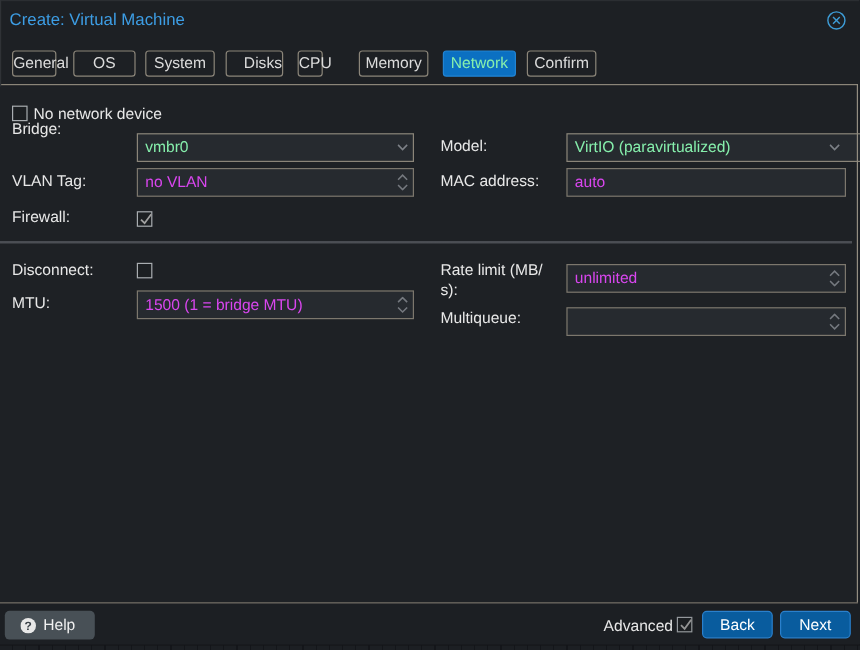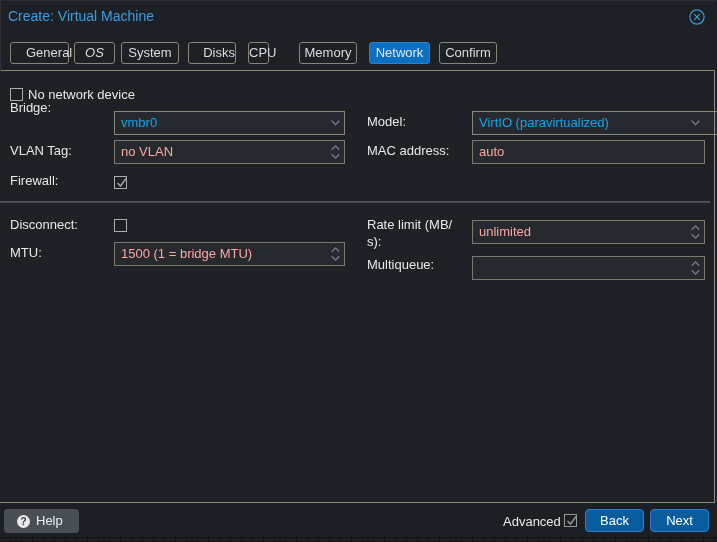--- a/index.html
+++ b/index.html
@@ -5,27 +5,27 @@
   * { margin:0; padding:0; box-sizing:border-box; }
   html,body { width:717px; height:542px; background:#131518; overflow:hidden; }
   body { font-family:"Liberation Sans", sans-serif; font-size:13px; color:#e8e8e8; position:relative; }
   .dialog { position:absolute; left:0; top:0; width:717px; height:537px; background:#1d2024; }
   .edgeL { position:absolute; left:0; top:0; width:1px; height:72px; background:#2f3236; z-index:50; }
   .edgeR { position:absolute; left:714px; top:70px; width:1px; height:432px; background:#938d81; z-index:50; }
   .title { position:absolute; left:8px; top:8px; font-size:14px; color:#3d9de4; }
   .close { position:absolute; left:689px; top:9px; width:16px; height:16px; }
   .tabs { position:absolute; top:42px; left:0; width:100%; height:22px; }
   .tab { position:absolute; top:0; height:22px; border:1px solid #8b8579; border-radius:3px; color:#dcdcdc; text-align:center; line-height:20px; }
-  .tab.active { background:#0b70c2; border-color:#2283d2; color:#e5e5e5; }
+  .tab.active { background:#0b70c2; border-color:#2283d2; color:#86efac; }
   .hline1 { position:absolute; left:0; top:70px; width:715px; height:1px; background:#8b8579; }
   .body { position:absolute; left:0; top:72px; width:716px; height:430px; background:#1e2125; }
   .lbl { position:absolute; color:#e8e8e8; }
   .cb { position:absolute; width:13px; height:13px; border:1px solid #a9adb1; background:#1c1f22; }
-  .field { position:absolute; height:24px; background:#262a2f; border:1px solid #8b8579; line-height:22px; padding-left:6px; color:#0ea5e9; }
-  .field.dis { color:#fca5a5; border-color:#7c776d; }
+  .field { position:absolute; height:24px; background:#262a2f; border:1px solid #8b8579; line-height:22px; padding-left:6px; color:#86efac; }
+  .field.dis { color:#d946ef; border-color:#7c776d; }
   .chev { position:absolute; }
   .sep { position:absolute; left:0; top:202px; width:710px; height:2px; background:linear-gradient(#565960, #42454a); }
   .hline2 { position:absolute; left:0; top:502px; width:715px; height:1px; background:#8b8579; }
   .footer { position:absolute; left:0; top:503px; width:716px; height:34px; background:#1c1f23; }
   .helpbtn { position:absolute; left:4px; top:6px; width:75px; height:24px; background:#485056; border-radius:4px; color:#f0f0f0; }
   .btn { position:absolute; top:6px; width:59px; height:23px; background:#095c9e; border:1px solid #2a80cc; border-radius:4px; color:#ffffff; text-align:center; line-height:21px; }
   .strip { position:absolute; left:0; top:538px; width:717px; height:4px;
     background:repeating-linear-gradient(90deg, #1c1f23 0px, #1c1f23 10px, #14161a 10px, #14161a 11px); }
 </style>
 </head>
@@ -33,22 +33,22 @@
 <div class="dialog">
   <div class="edgeL"></div>
     <div style="position:absolute;left:0;top:0;width:716px;height:1px;background:#2b2e32;"></div>
     <div class="edgeR"></div>
   <div class="title">Create: Virtual Machine</div>
   <svg class="close" viewBox="0 0 16 16">
       <circle cx="8" cy="8" r="7.1" fill="none" stroke="#3d9bd5" stroke-width="1.2"></circle>
       <path d="M5.2 5.2 L10.8 10.8 M10.8 5.2 L5.2 10.8" stroke="#3d9bd5" stroke-width="1.2"></path>
     </svg>
   <div class="tabs">
-    <div class="tab" style="left:10px; width:59px;padding-left:15px;">General</div>
-    <div class="tab" style="left:74px; width:41px;font-style:italic;">OS</div>
+    <div class="tab" style="left:10px; width:37px;">General</div>
+    <div class="tab" style="left:61px; width:52px;">OS</div>
     <div class="tab" style="left:121px; width:58px;">System</div>
     <div class="tab" style="left:188px; width:48px;text-align:right;">Disks</div>
     <div class="tab" style="left:248px; width:21px;">CPU</div>
     <div class="tab" style="left:299px; width:58px;text-align:center;">Memory</div>
     <div class="tab active" style="left:369px; width:61px;">Network</div>
     <div class="tab" style="left:439px; width:58px;">Confirm</div>
   </div>
   <div class="hline1"></div>
   <div class="body">
 

